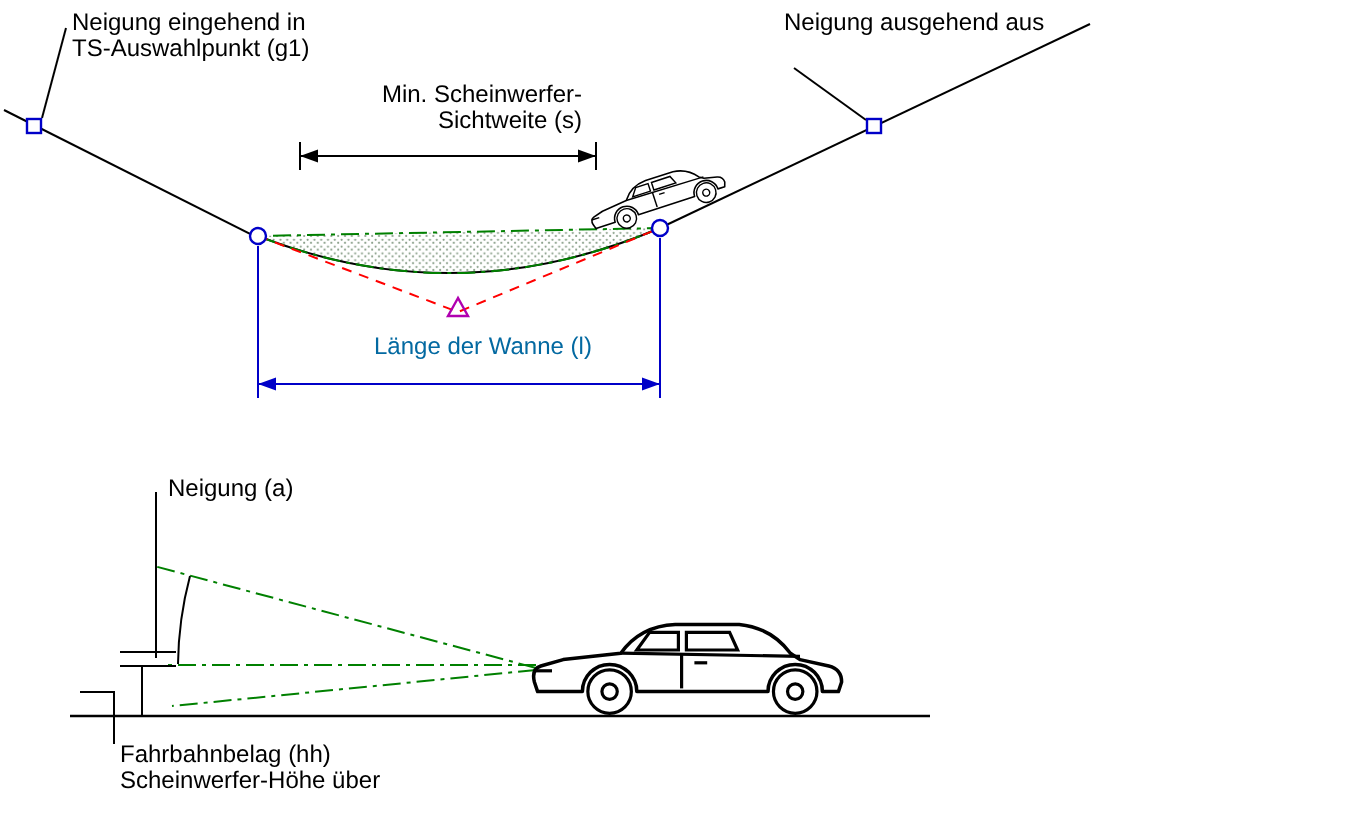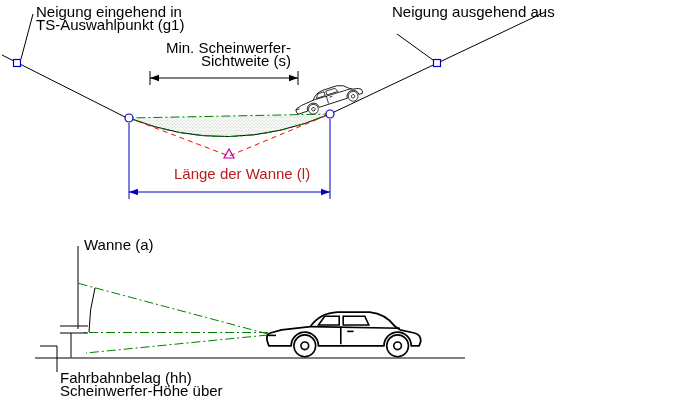--- a/index.html
+++ b/index.html
@@ -1,28 +1,28 @@
 <!DOCTYPE html>
 <html><head>
 <meta charset="utf-8">
 <style>
   html,body{margin:0;padding:0;background:#FFFFFF;}
   .canvas{
     position:relative;
     width:673px;height:415px;
     background:#FFFFFF;
     font-family:"Liberation Sans","DejaVu Sans",sans-serif;
-    font-size:15px;color:#000;
+    font-size:12px;color:#000;
     overflow:hidden;
   }
   .canvas svg{position:absolute;left:0;top:0;}
   .label{position:absolute;line-height:13px;white-space:nowrap;}
   .label span{display:block;}
   .label.center{text-align:right;}
-  .label.blue{color:#b91c1c;}
+  .label.blue{color:#0369a1;margin-left:13px;}
 </style>
 </head>
 <body>
 
 <div class="canvas">
 
   <svg width="673" height="415" viewBox="0 0 673 415">
     <defs>
       <marker id="arrBk" viewBox="0 0 10 10" refX="9" refY="5" markerWidth="10" markerHeight="10" orient="auto-start-reverse" markerUnits="userSpaceOnUse">
         <path d="M0,1.8 L9,5 L0,8.2 Z" fill="#000000"></path>
@@ -116,21 +116,21 @@
   <div class="label center" style="left:156px;top:41px;width:135px;">
     <span>Min. Scheinwerfer-</span>
     <span>Sichtweite (s)</span>
   </div>
 
   <div class="label blue" style="left:174px;top:167px;">
     <span>Länge der Wanne (l)</span>
   </div>
 
   <div class="label" style="left:84px;top:238px;">
-    <span>Wanne (a)</span>
+    <span>Neigung (a)</span>
   </div>
 
   <div class="label" style="left:60px;top:371px;">
     <span>Fahrbahnbelag (hh)</span>
     <span>Scheinwerfer-Höhe über</span>
   </div>
 
 </div>
 
 </body></html>

